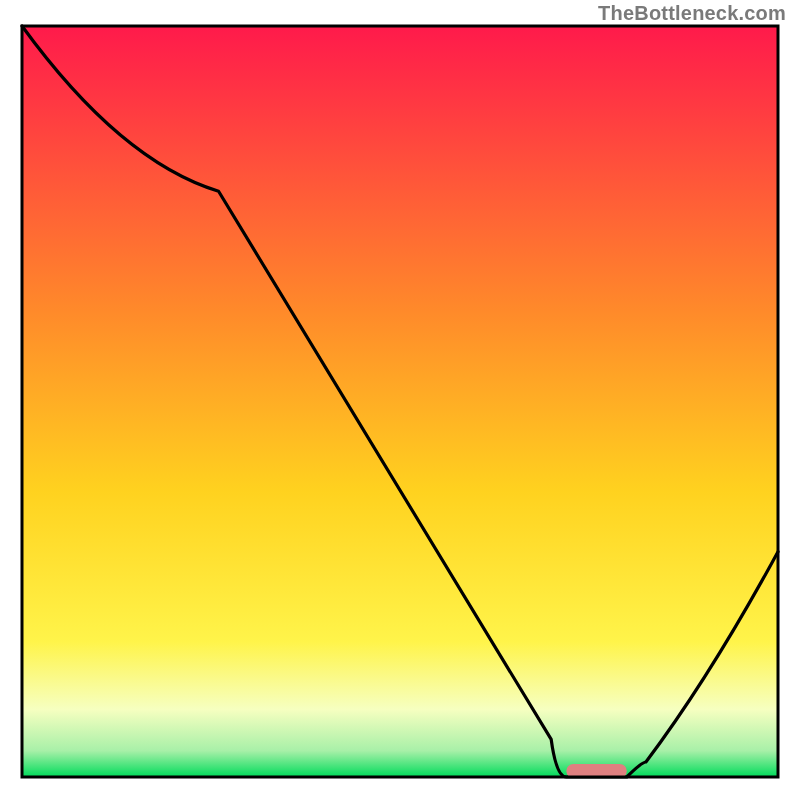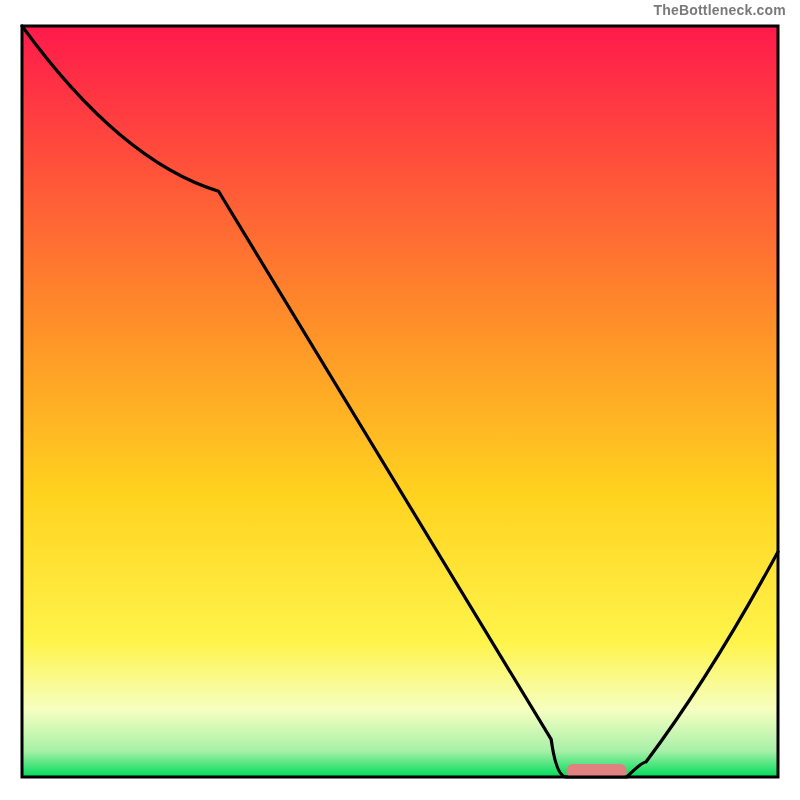--- a/index.html
+++ b/index.html
@@ -14,21 +14,21 @@
   .canvas-wrap {
     position: relative;
     width: 800px;
     height: 800px;
   }
   svg { display: block; }
   .attribution {
     position: absolute;
     top: 2px;
     right: 14px;
-    font-size: 14px;
+    font-size: 20px;
     font-weight: 600;
     color: #7a7a7a;
     letter-spacing: 0.2px;
     user-select: none;
   }
 </style>
 </head>
 <body>
 
 <div class="canvas-wrap">

